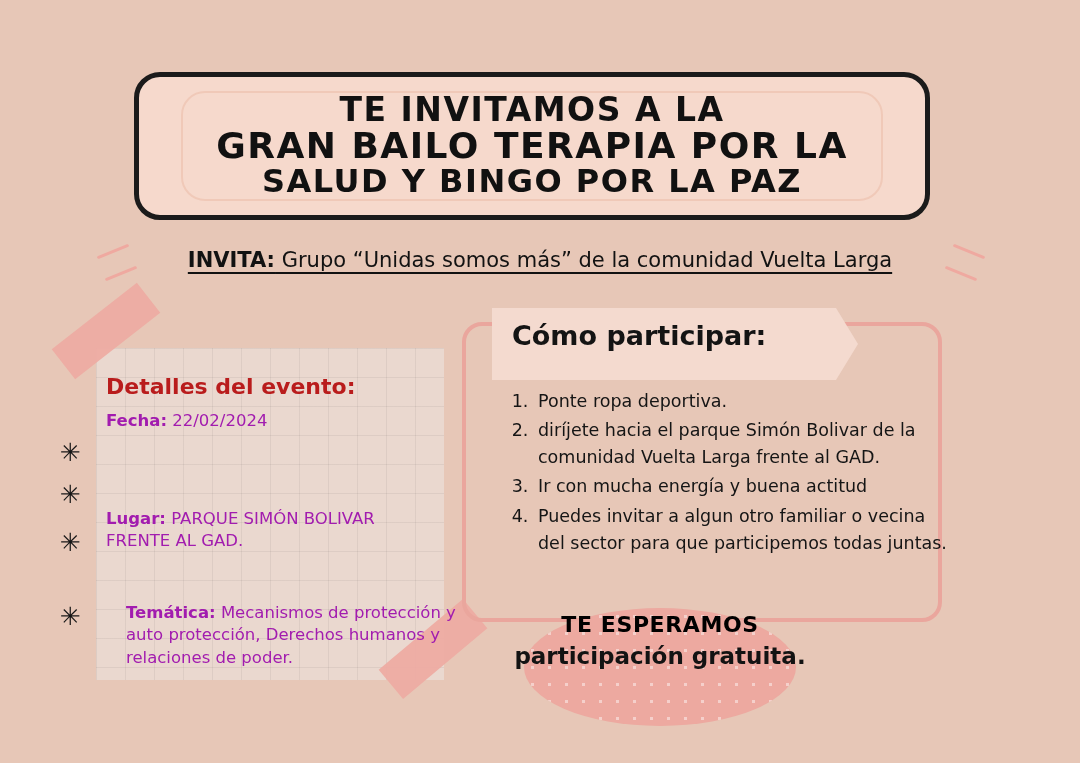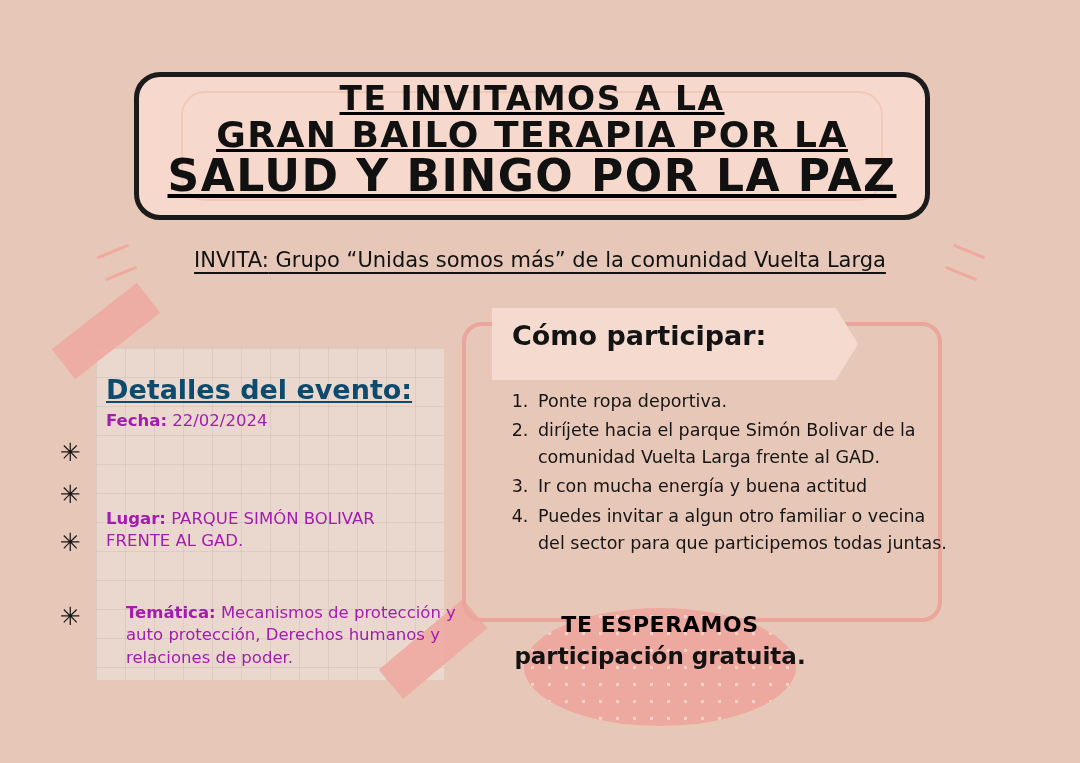--- a/index.html
+++ b/index.html
@@ -38,49 +38,48 @@
     left: 42px;
     top: 14px;
     right: 42px;
     bottom: 14px;
     border: 2px solid #f0c9b8;
     border-radius: 24px;
     box-sizing: border-box;
     display: flex;
     flex-direction: column;
     align-items: center;
-    justify-content: flex-end;
-    text-decoration: underline;
+    justify-content: flex-start;
   }
   .title-line {
     font-family: "DejaVu Sans", sans-serif;
     font-weight: bold;
     color: #111;
     letter-spacing: 1.5px;
     line-height: 1.04;
     text-align: center;
     white-space: nowrap;
   }
   .title-line.l1 { font-size: 33px; }
   .title-line.l2 { font-size: 36px; }
-  .title-line.l3 { font-size: 44px; }
+  .title-line.l3 { font-size: 32px; }
 
   
   .invita {
     position: absolute;
     left: 0;
     top: 248px;
     width: 1080px;
     text-align: center;
     font-size: 21px;
     color: #121212;
     text-decoration: underline;
     text-underline-offset: 5px;
   }
-  .invita b { font-weight: normal; }
+  .invita b { font-weight: bold; }
 
   .dash {
     position: absolute;
     width: 34px;
     height: 3px;
     background: #efa9a0;
     border-radius: 2px;
   }
   .dash.d1 { left: 96px;  top: 250px; transform: rotate(-22deg); }
   .dash.d2 { left: 104px; top: 272px; transform: rotate(-22deg); }
@@ -110,24 +109,23 @@
   }
   .tape.t2 {
     left: 378px; top: 630px; width: 110px; height: 38px;
     transform: rotate(-40deg);
   }
 
   .details-title {
     position: absolute;
     left: 106px;
     top: 374px;
-    font-size: 27px;
+    font-size: 22px;
     font-weight: bold;
-    color: #0c4a6e;
-    text-decoration: underline;
+    color: #b91c1c;
   }
   .detail {
     position: absolute;
     left: 106px;
     width: 330px;
     font-size: 16.5px;
     color: #a21caf;
     line-height: 1.35;
   }
   .detail b { font-weight: bold; }

